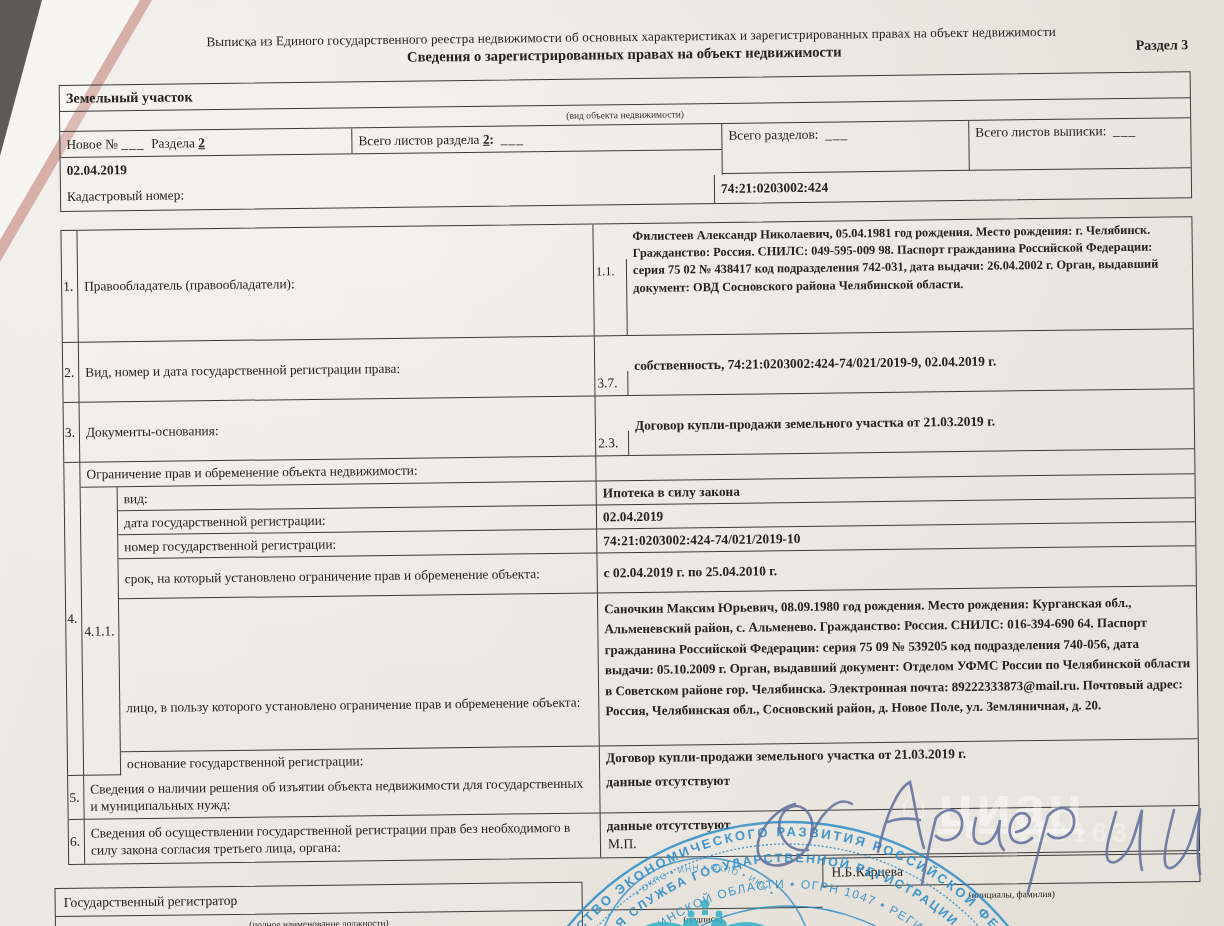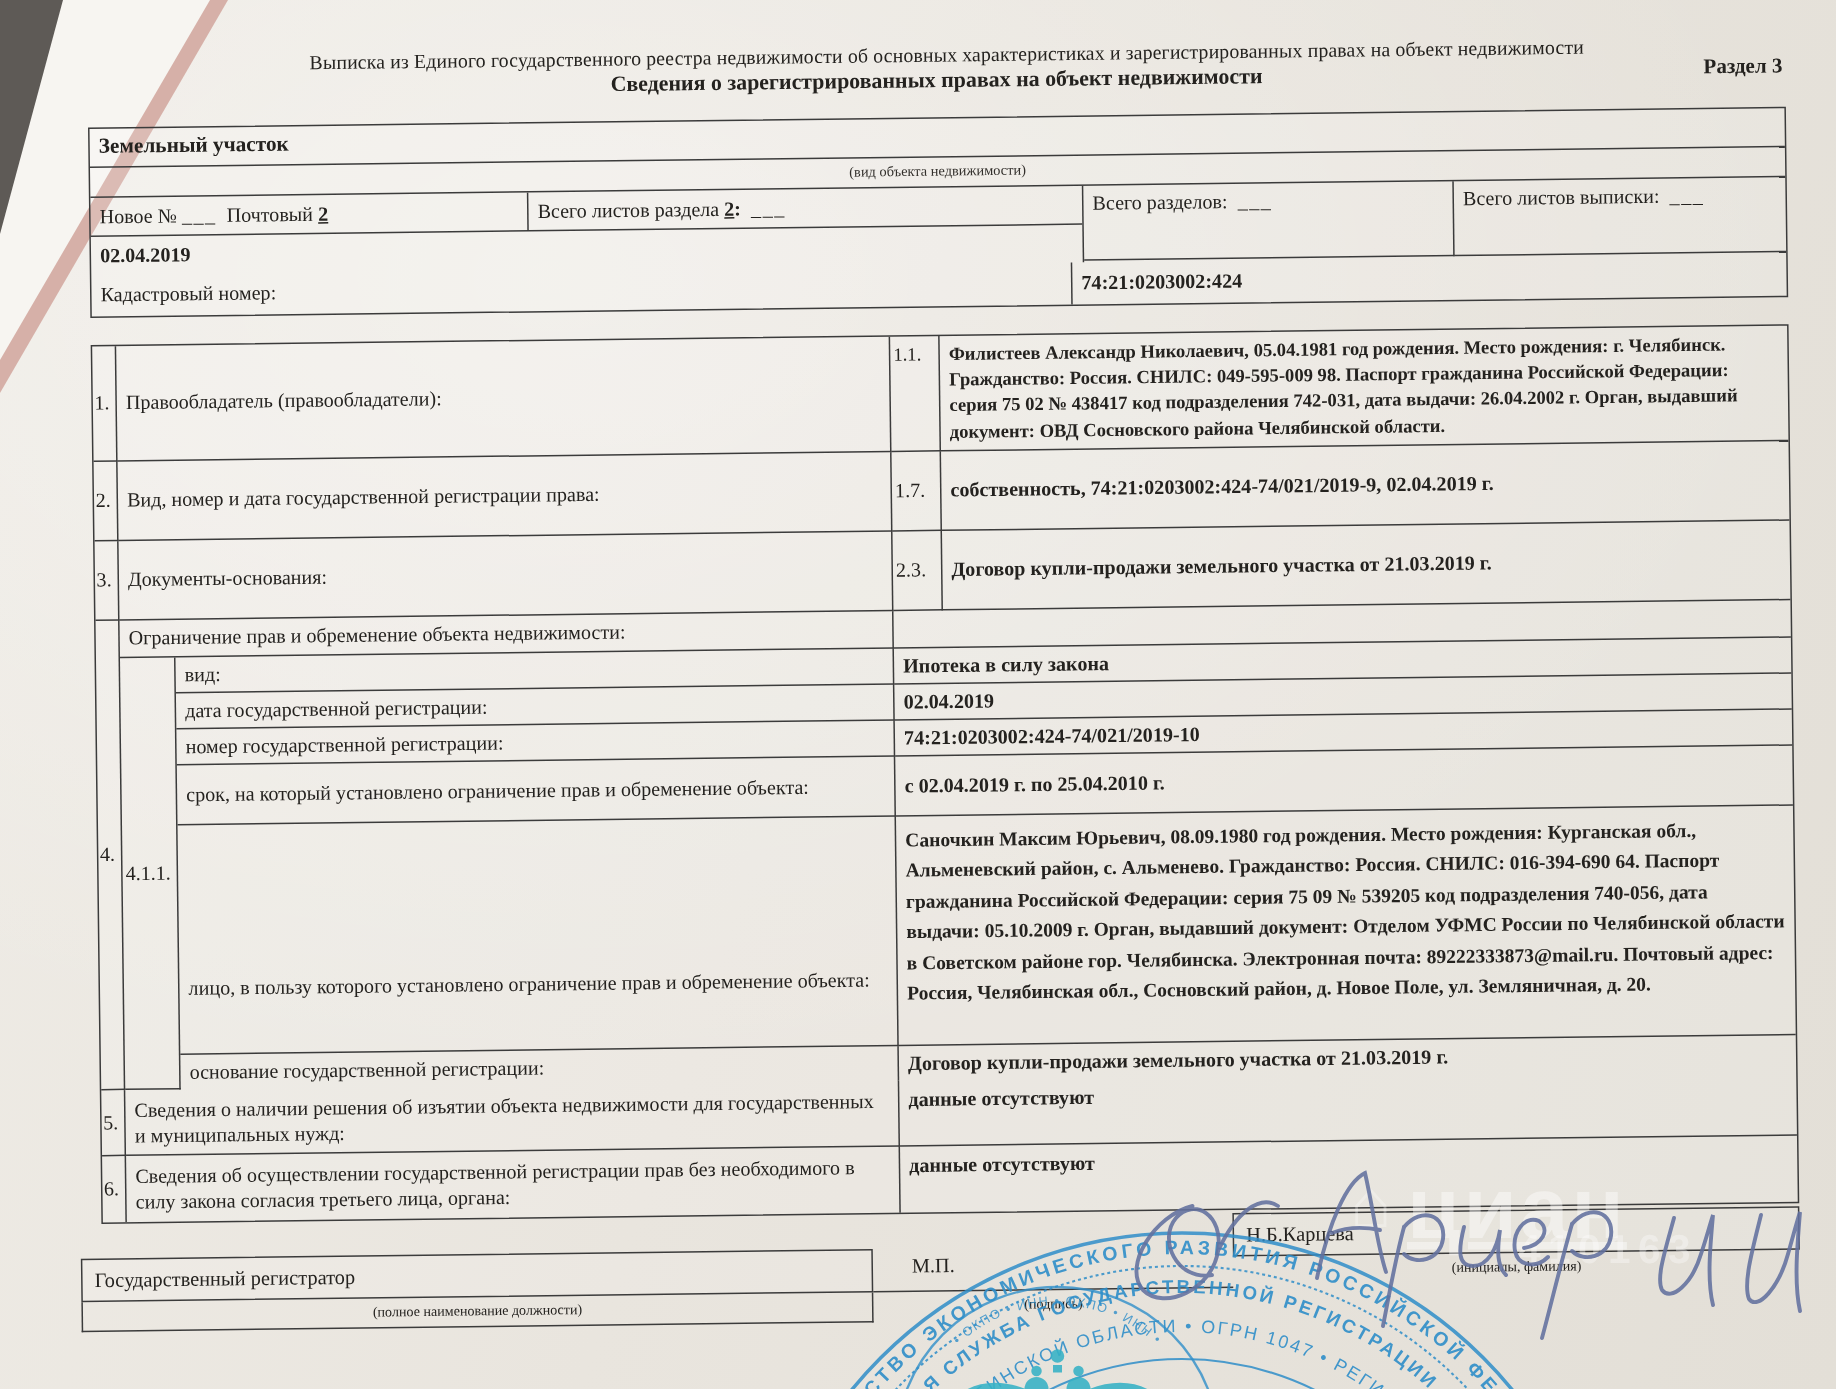--- a/index.html
+++ b/index.html
@@ -45,21 +45,21 @@
   .t1-cap{height:20px;}
   .t1-h{height:25px;}
   .t1-hc3,.t1-hc4{height:50px;align-items:flex-start;padding-top:4px;}
   .t1-date{height:25px;font-weight:bold;}
   .t1-cad{height:28px;}
 
   
   .main{margin-top:18px;}
   .c-num{width:16px;padding:2px 1px;justify-content:flex-start;}
   .c-label{width:516px;}
-  .c-sub{width:33px;padding:18px 2px;}
+  .c-sub{width:33px;padding:4px 2px;margin-top:35px;}
   .c-val{flex:1;font-weight:bold;}
   .blk{align-items:flex-start !important;padding-top:4px;line-height:17.2px;font-size:12.4px;}
   .blk2{align-items:flex-start !important;padding-top:6px;line-height:20.4px;font-size:13px;}
   .r1{min-height:77px;}
   .r25{min-height:25px;}
   .sec4{display:flex;}
   .sec4-right{flex:1;display:flex;flex-direction:column;}
   .sec4-hdr{display:flex;height:25px;}
   .sec4-hdr .h-label{width:516px;}
   .sec4-hdr .h-rest{flex:1;border-bottom:1px solid #3b3b3b;box-sizing:border-box;}
@@ -114,21 +114,21 @@
     <div class="tr">
         <div class="td t1-obj" style="flex:1">Земельный участок</div>
       </div>
     <div class="tr">
         <div class="td t1-cap caption" style="flex:1">(вид объекта недвижимости)</div>
       </div>
     <div class="tr">
       <div style="width:662px;display:flex;flex-direction:column;border-right:1px solid #3b3b3b;box-sizing:border-box;">
         <div class="tr" style="border-bottom:1px solid #3b3b3b;">
           <div class="td t1-h" style="width:292px;border-bottom:none;">
-            <span>Новое №</span>&nbsp;<span class="gap">___</span>&nbsp;&nbsp;<span>Почтовый</span>&nbsp;<span class="num2">2</span>
+            <span>Новое №</span>&nbsp;<span class="gap">___</span>&nbsp;&nbsp;<span>Раздела</span>&nbsp;<span class="num2">2</span>
           </div>
           <div class="td t1-h" style="flex:1;border-right:none;border-bottom:none;">
             <span>Всего листов раздела</span>&nbsp;<span class="num2">2</span><span class="bold"> :</span>&nbsp;&nbsp;<span class="gap">___</span>
           </div>
         </div>
         <div class="td t1-date" style="border-right:none;border-bottom:none;">02.04.2019</div>
       </div>
       <div class="td t1-hc3" style="width:247px;">
         <span>Всего разделов:</span>&nbsp;&nbsp;<span class="gap">___</span>
       </div>
@@ -145,21 +145,21 @@
   <div class="tbl main">
     <div class="tr">
       <div class="td c-num r1">1.</div>
       <div class="td c-label r1">Правообладатель (правообладатели):</div>
       <div class="td c-sub r1 blk">1.1.</div>
       <div class="td c-val r1 blk">Филистеев Александр Николаевич, 05.04.1981 год рождения. Место рождения: г. Челябинск. Гражданство: Россия. СНИЛС: 049-595-009 98. Паспорт гражданина Российской Федерации: серия 75 02 № 438417 код подразделения 742-031, дата выдачи: 26.04.2002 г. Орган, выдавший документ: ОВД Сосновского района Челябинской области.</div>
     </div>
     <div class="tr">
       <div class="td c-num r25">2.</div>
       <div class="td c-label r25">Вид, номер и дата государственной регистрации права:</div>
-      <div class="td c-sub r25">1.7.</div>
+      <div class="td c-sub r25">3.7.</div>
       <div class="td c-val r25">собственность, 74:21:0203002:424-74/021/2019-9, 02.04.2019 г.</div>
     </div>
     <div class="tr">
       <div class="td c-num r25">3.</div>
       <div class="td c-label r25">Документы-основания:</div>
       <div class="td c-sub r25">2.3.</div>
       <div class="td c-val r25">Договор купли-продажи земельного участка от 21.03.2019 г.</div>
     </div>
 
     <div class="sec4">

